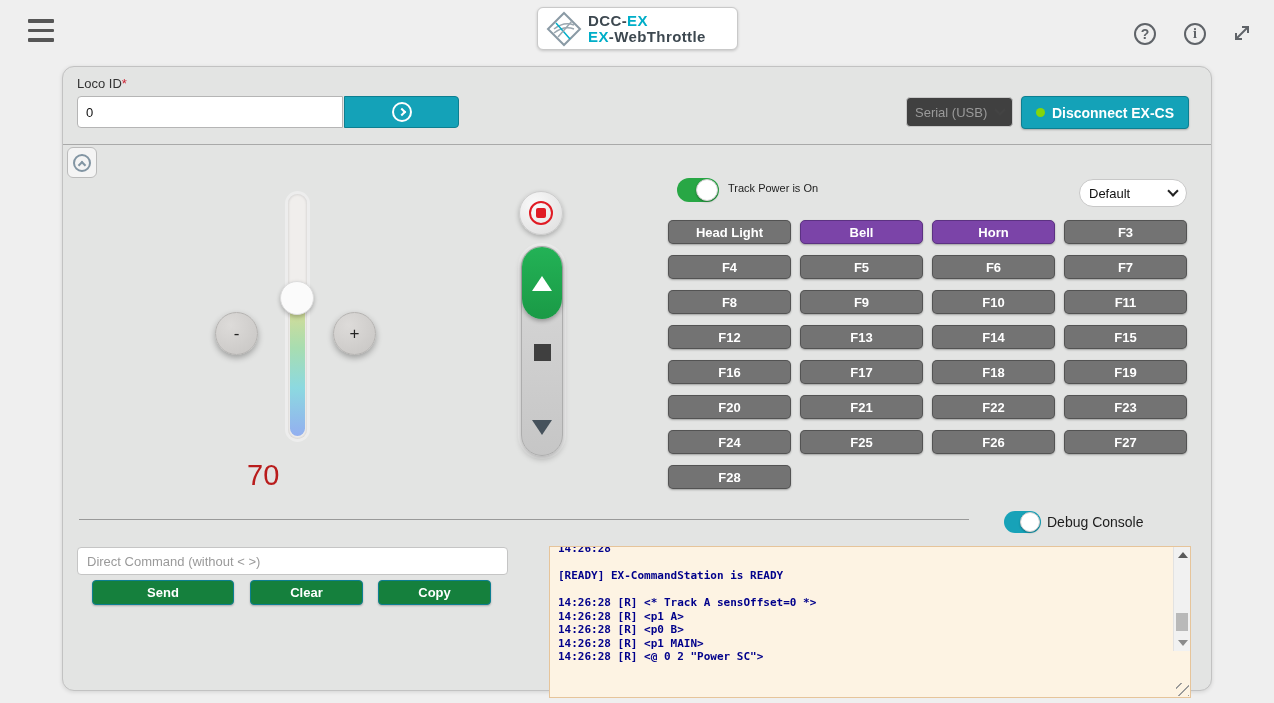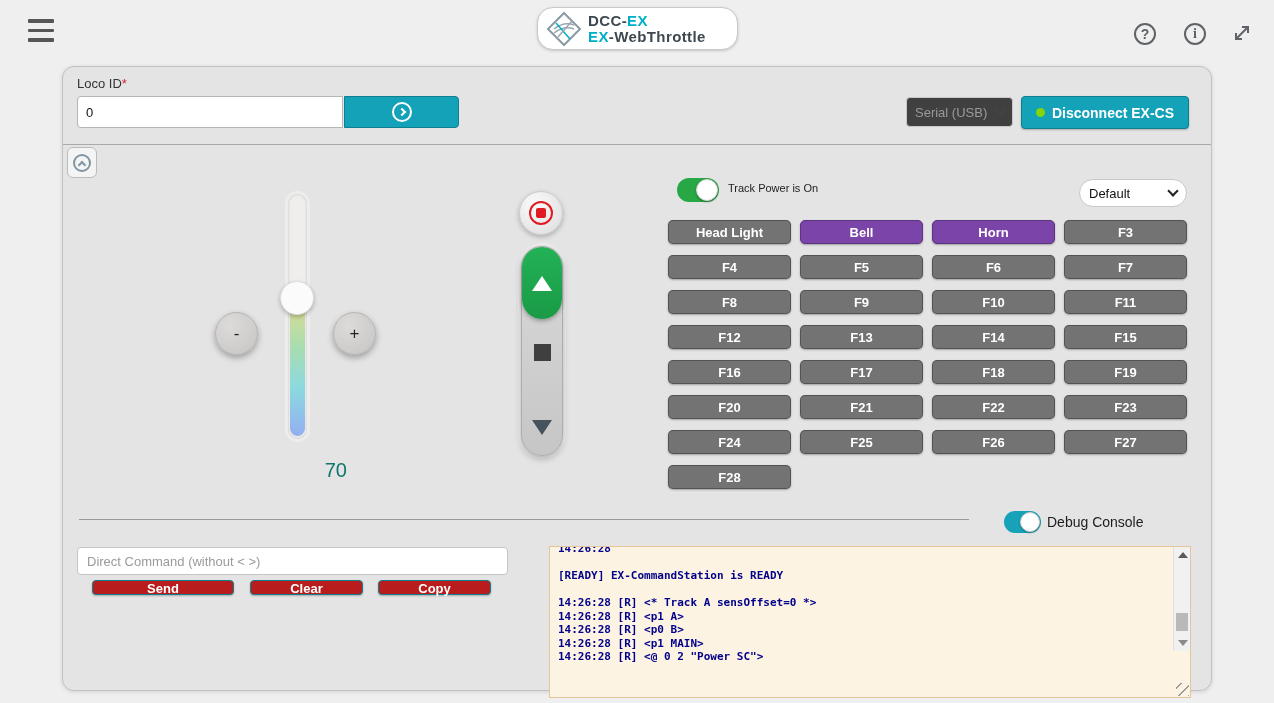--- a/index.html
+++ b/index.html
@@ -5,21 +5,21 @@
 <style>
   * { box-sizing: border-box; margin: 0; padding: 0; }
   html,body { width:1274px; height:703px; overflow:hidden; }
   body { background:#efefef; font-family:"Liberation Sans", sans-serif; position:relative; }
 
   
   .hamburger { position:absolute; left:28px; top:19px; width:26px; height:24px; cursor:pointer; }
   .hamburger span { display:block; height:3.5px; background:#565656; margin-bottom:6px; border-radius:1px; }
 
   .logo-box { position:absolute; left:537px; top:7px; width:201px; height:43px; background:#fff;
-              border:1px solid #c9c9c9; border-radius:16px; box-shadow:0 1px 3px rgba(0,0,0,.18);
+              border:1px solid #c9c9c9; border-radius:6px; box-shadow:0 1px 3px rgba(0,0,0,.18);
               display:flex; align-items:center; padding-left:8px; }
   .logo-text { margin-left:6px; font-weight:bold; font-size:15px; letter-spacing:.4px; line-height:16px; }
   .lg-dark { color:#3d4850; } .lg-teal { color:#00aec8; }
 
   .hdr-icon { position:absolute; top:23px; width:22px; height:22px; border:2px solid #5f6368; border-radius:50%;
               color:#5f6368; font-weight:bold; font-size:14px; text-align:center; line-height:18px; cursor:pointer; }
   #help-ic { left:1134px; } #info-ic { left:1184px; font-family:"Liberation Serif",serif; }
   .expand-ic { position:absolute; left:1230px; top:21px; width:24px; height:24px; cursor:pointer; }
 
   
@@ -65,22 +65,22 @@
   .slider-fill { position:absolute; left:2px; right:2px; top:112px; bottom:3px; border-radius:8px;
                  background:linear-gradient(#d9dc95, #aede ae 0%, #a8ddb0 32%, #8cd9e0 63%, #93aff0 100%);
                  background:linear-gradient(#d9dc95 0%, #a8ddb0 32%, #8cd9e0 63%, #93aff0 100%); }
   .slider-knob { position:absolute; left:217px; top:214px; width:34px; height:34px; background:#fbfbfb;
                  border:1px solid #ddd; border-radius:50%; box-shadow:0 2px 4px rgba(0,0,0,.25); cursor:grab; }
   .round-btn { position:absolute; width:43px; height:43px; border-radius:50%;
                background:radial-gradient(circle at 35% 30%, #dddbd9, #c7c5c3); border:1px solid #b5b3b1;
                box-shadow:0 3px 6px rgba(0,0,0,.3); font-size:17px; color:#222; cursor:pointer;
                display:flex; align-items:center; justify-content:center; }
   #minus-btn { left:152px; top:245px; } #plus-btn { left:270px; top:245px; }
-  .speed-value { position:absolute; left:184px; top:392px; width:100px; text-align:right;
-                 font-size:20px; color:#0f766e; }
+  .speed-value { position:absolute; left:184px; top:392px; width:100px; text-align:left;
+                 font-size:29px; color:#b91c1c; }
 
   
   .stop-btn { position:absolute; left:456px; top:124px; width:44px; height:44px; border-radius:50%;
               background:radial-gradient(circle at 35% 30%, #fafafa, #dcdcdc); border:1px solid #ccc;
               box-shadow:0 2px 5px rgba(0,0,0,.25); display:flex; align-items:center; justify-content:center; cursor:pointer; }
   .stop-ring { width:24px; height:24px; border:2.5px solid #e01b24; border-radius:50%;
                display:flex; align-items:center; justify-content:center; }
   .stop-square { width:10px; height:10px; background:#e01b24; border-radius:2px; }
 
   .dir-pill { position:absolute; left:458px; top:179px; width:42px; height:210px; border-radius:21px;
@@ -119,21 +119,21 @@
   
   .debug-divider { position:absolute; left:16px; top:452px; width:890px; border-top:1px solid #999; }
   #debug-toggle { left:941px; top:444px; width:37px; height:22px; background:#17a2b8; }
   #debug-toggle .knob { right:1px; width:20px; height:20px; }
   .debug-label { position:absolute; left:984px; top:447px; font-size:14px; color:#1d1d1d; }
 
   
   .cmd-input { position:absolute; left:14px; top:480px; width:431px; height:28px; border:1px solid #c5c5c5;
                border-radius:4px; padding:0 9px; font-size:13px; color:#111; background:#fff; }
   .cmd-input::placeholder { color:#9a9a9a; }
-  .cmd-btn { position:absolute; top:513px; height:15px; background:#b91c1c; border:1px solid #0d7f91;
+  .cmd-btn { position:absolute; top:513px; height:25px; background:#15803d; border:1px solid #0d7f91;
              border-radius:4px; color:#fff; font-weight:bold; font-size:13px; cursor:pointer;
              box-shadow:0 1px 2px rgba(0,0,0,.25); }
   #send-btn { left:29px; width:142px; } #clear-btn { left:187px; width:113px; } #copy-btn { left:315px; width:113px; }
 
   
   .console { position:absolute; left:486px; top:479px; width:642px; height:152px; background:#fdf3e3;
              border:1px solid #e6c49a; overflow:hidden; }
   .console-text { position:absolute; left:0; top:0; right:18px; bottom:0; padding:3px 8px 0 8px;
                   font-family:"DejaVu Sans Mono", monospace; font-size:11px; font-weight:bold;
                   color:#00008b; line-height:13.5px; margin-top:-8px; white-space:pre; overflow:hidden; }

